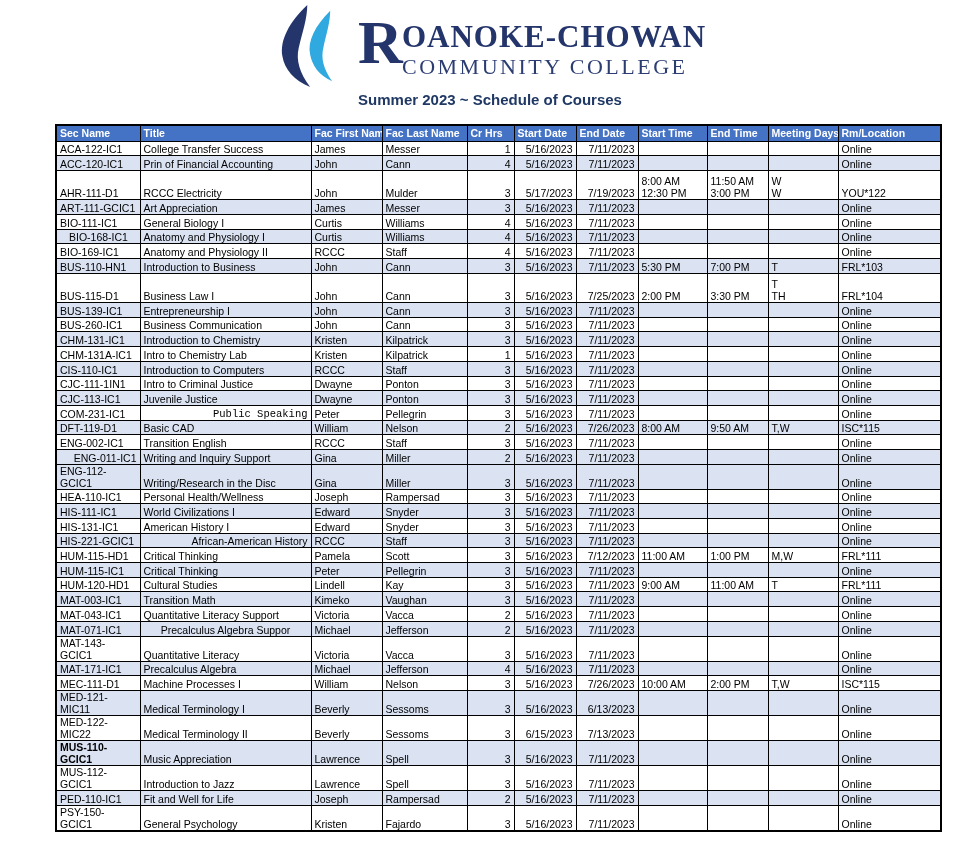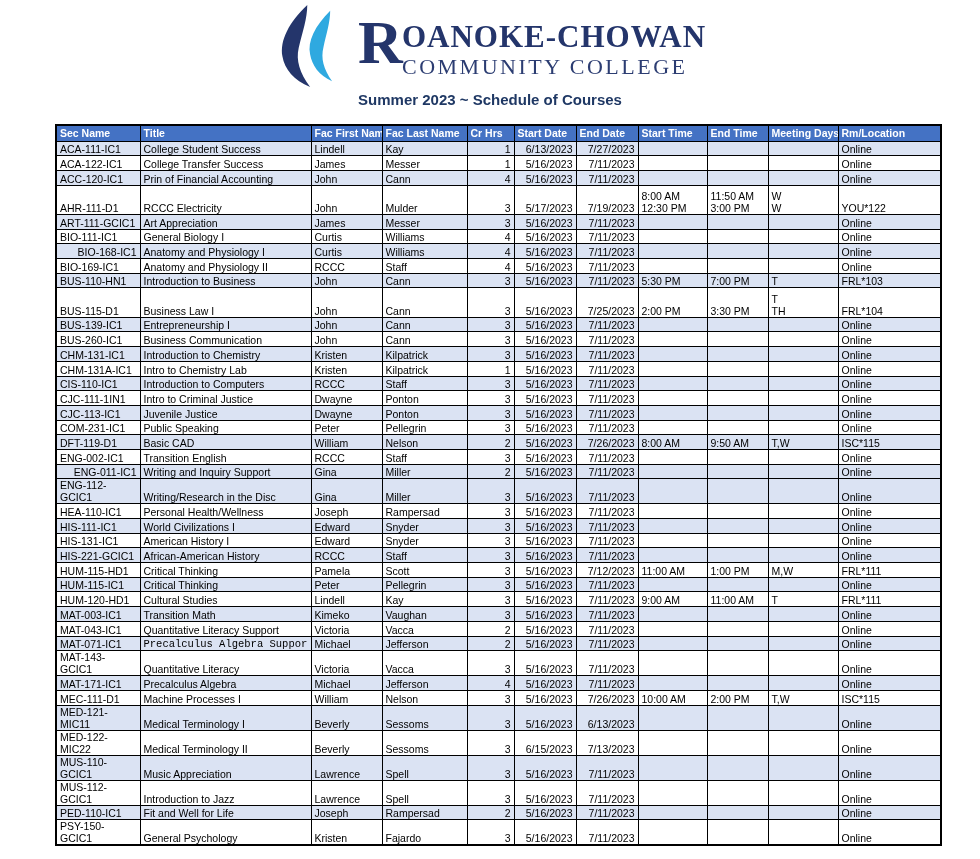--- a/index.html
+++ b/index.html
@@ -102,33 +102,20 @@
             <th>Cr Hrs</th>
             <th>Start Date</th>
             <th>End Date</th>
             <th>Start Time</th>
             <th>End Time</th>
             <th>Meeting Days</th>
             <th>Rm/Location</th>
           </tr>
         </thead>
       <tbody>
-          <tr class="rn band">
-            <td style="text-align: left;">ACA-111-IC1</td>
-            <td style="text-align: left;">College Student Success</td>
-            <td style="text-align: left;">Lindell</td>
-            <td style="text-align: left;">Kay</td>
-            <td style="text-align: right;">1</td>
-            <td style="text-align: right;">6/13/2023</td>
-            <td style="text-align: right;">7/27/2023</td>
-            <td style="text-align: left;"></td>
-            <td style="text-align: left;"></td>
-            <td style="text-align: left;"></td>
-            <td style="text-align: left;">Online</td>
-          </tr>
           <tr class="rn">
             <td style="text-align: left;">ACA-122-IC1</td>
             <td style="text-align: left;">College Transfer Success</td>
             <td style="text-align: left;">James</td>
             <td style="text-align: left;">Messer</td>
             <td style="text-align: right;">1</td>
             <td style="text-align: right;">5/16/2023</td>
             <td style="text-align: right;">7/11/2023</td>
             <td style="text-align: left;"></td>
             <td style="text-align: left;"></td>
@@ -184,21 +171,21 @@
             <td style="text-align: left;">Williams</td>
             <td style="text-align: right;">4</td>
             <td style="text-align: right;">5/16/2023</td>
             <td style="text-align: right;">7/11/2023</td>
             <td style="text-align: left;"></td>
             <td style="text-align: left;"></td>
             <td style="text-align: left;"></td>
             <td style="text-align: left;">Online</td>
           </tr>
           <tr class="rn band">
-            <td style="text-align: right; padding-left: 12px;">BIO-168-IC1</td>
+            <td style="text-align: left; padding-left: 12px;">BIO-168-IC1</td>
             <td style="text-align: left;">Anatomy and Physiology I</td>
             <td style="text-align: left;">Curtis</td>
             <td style="text-align: left;">Williams</td>
             <td style="text-align: right;">4</td>
             <td style="text-align: right;">5/16/2023</td>
             <td style="text-align: right;">7/11/2023</td>
             <td style="text-align: left;"></td>
             <td style="text-align: left;"></td>
             <td style="text-align: left;"></td>
             <td style="text-align: left;">Online</td>
@@ -329,21 +316,21 @@
             <td style="text-align: right;">3</td>
             <td style="text-align: right;">5/16/2023</td>
             <td style="text-align: right;">7/11/2023</td>
             <td style="text-align: left;"></td>
             <td style="text-align: left;"></td>
             <td style="text-align: left;"></td>
             <td style="text-align: left;">Online</td>
           </tr>
           <tr class="rn">
             <td style="text-align: left;">COM-231-IC1</td>
-            <td style="text-align: left;">Public Speaking</td>
+            <td style="text-align: right; font-family: Liberation Mono, monospace;">Public Speaking</td>
             <td style="text-align: left;">Peter</td>
             <td style="text-align: left;">Pellegrin</td>
             <td style="text-align: right;">3</td>
             <td style="text-align: right;">5/16/2023</td>
             <td style="text-align: right;">7/11/2023</td>
             <td style="text-align: left;"></td>
             <td style="text-align: left;"></td>
             <td style="text-align: left;"></td>
             <td style="text-align: left;">Online</td>
           </tr>
@@ -433,21 +420,21 @@
             <td style="text-align: right;">3</td>
             <td style="text-align: right;">5/16/2023</td>
             <td style="text-align: right;">7/11/2023</td>
             <td style="text-align: left;"></td>
             <td style="text-align: left;"></td>
             <td style="text-align: left;"></td>
             <td style="text-align: left;">Online</td>
           </tr>
           <tr class="rn band">
             <td style="text-align: left;">HIS-221-GCIC1</td>
-            <td style="text-align: left;">African-American History</td>
+            <td style="text-align: right;">African-American History</td>
             <td style="text-align: left;">RCCC</td>
             <td style="text-align: left;">Staff</td>
             <td style="text-align: right;">3</td>
             <td style="text-align: right;">5/16/2023</td>
             <td style="text-align: right;">7/11/2023</td>
             <td style="text-align: left;"></td>
             <td style="text-align: left;"></td>
             <td style="text-align: left;"></td>
             <td style="text-align: left;">Online</td>
           </tr>
@@ -511,21 +498,21 @@
             <td style="text-align: right;">2</td>
             <td style="text-align: right;">5/16/2023</td>
             <td style="text-align: right;">7/11/2023</td>
             <td style="text-align: left;"></td>
             <td style="text-align: left;"></td>
             <td style="text-align: left;"></td>
             <td style="text-align: left;">Online</td>
           </tr>
           <tr class="rn band">
             <td style="text-align: left;">MAT-071-IC1</td>
-            <td style="text-align: left; font-family: Liberation Mono, monospace;">Precalculus Algebra Suppor</td>
+            <td style="text-align: center;">Precalculus Algebra Suppor</td>
             <td style="text-align: left;">Michael</td>
             <td style="text-align: left;">Jefferson</td>
             <td style="text-align: right;">2</td>
             <td style="text-align: right;">5/16/2023</td>
             <td style="text-align: right;">7/11/2023</td>
             <td style="text-align: left;"></td>
             <td style="text-align: left;"></td>
             <td style="text-align: left;"></td>
             <td style="text-align: left;">Online</td>
           </tr>
@@ -588,21 +575,21 @@
             <td style="text-align: left;">Sessoms</td>
             <td style="text-align: right;">3</td>
             <td style="text-align: right;">6/15/2023</td>
             <td style="text-align: right;">7/13/2023</td>
             <td style="text-align: left;"></td>
             <td style="text-align: left;"></td>
             <td style="text-align: left;"></td>
             <td style="text-align: left;">Online</td>
           </tr>
           <tr class="rn band">
-            <td style="text-align: left;">MUS-110-GCIC1</td>
+            <td style="text-align: left; font-weight: bold;">MUS-110-GCIC1</td>
             <td style="text-align: left;">Music Appreciation</td>
             <td style="text-align: left;">Lawrence</td>
             <td style="text-align: left;">Spell</td>
             <td style="text-align: right;">3</td>
             <td style="text-align: right;">5/16/2023</td>
             <td style="text-align: right;">7/11/2023</td>
             <td style="text-align: left;"></td>
             <td style="text-align: left;"></td>
             <td style="text-align: left;"></td>
             <td style="text-align: left;">Online</td>

